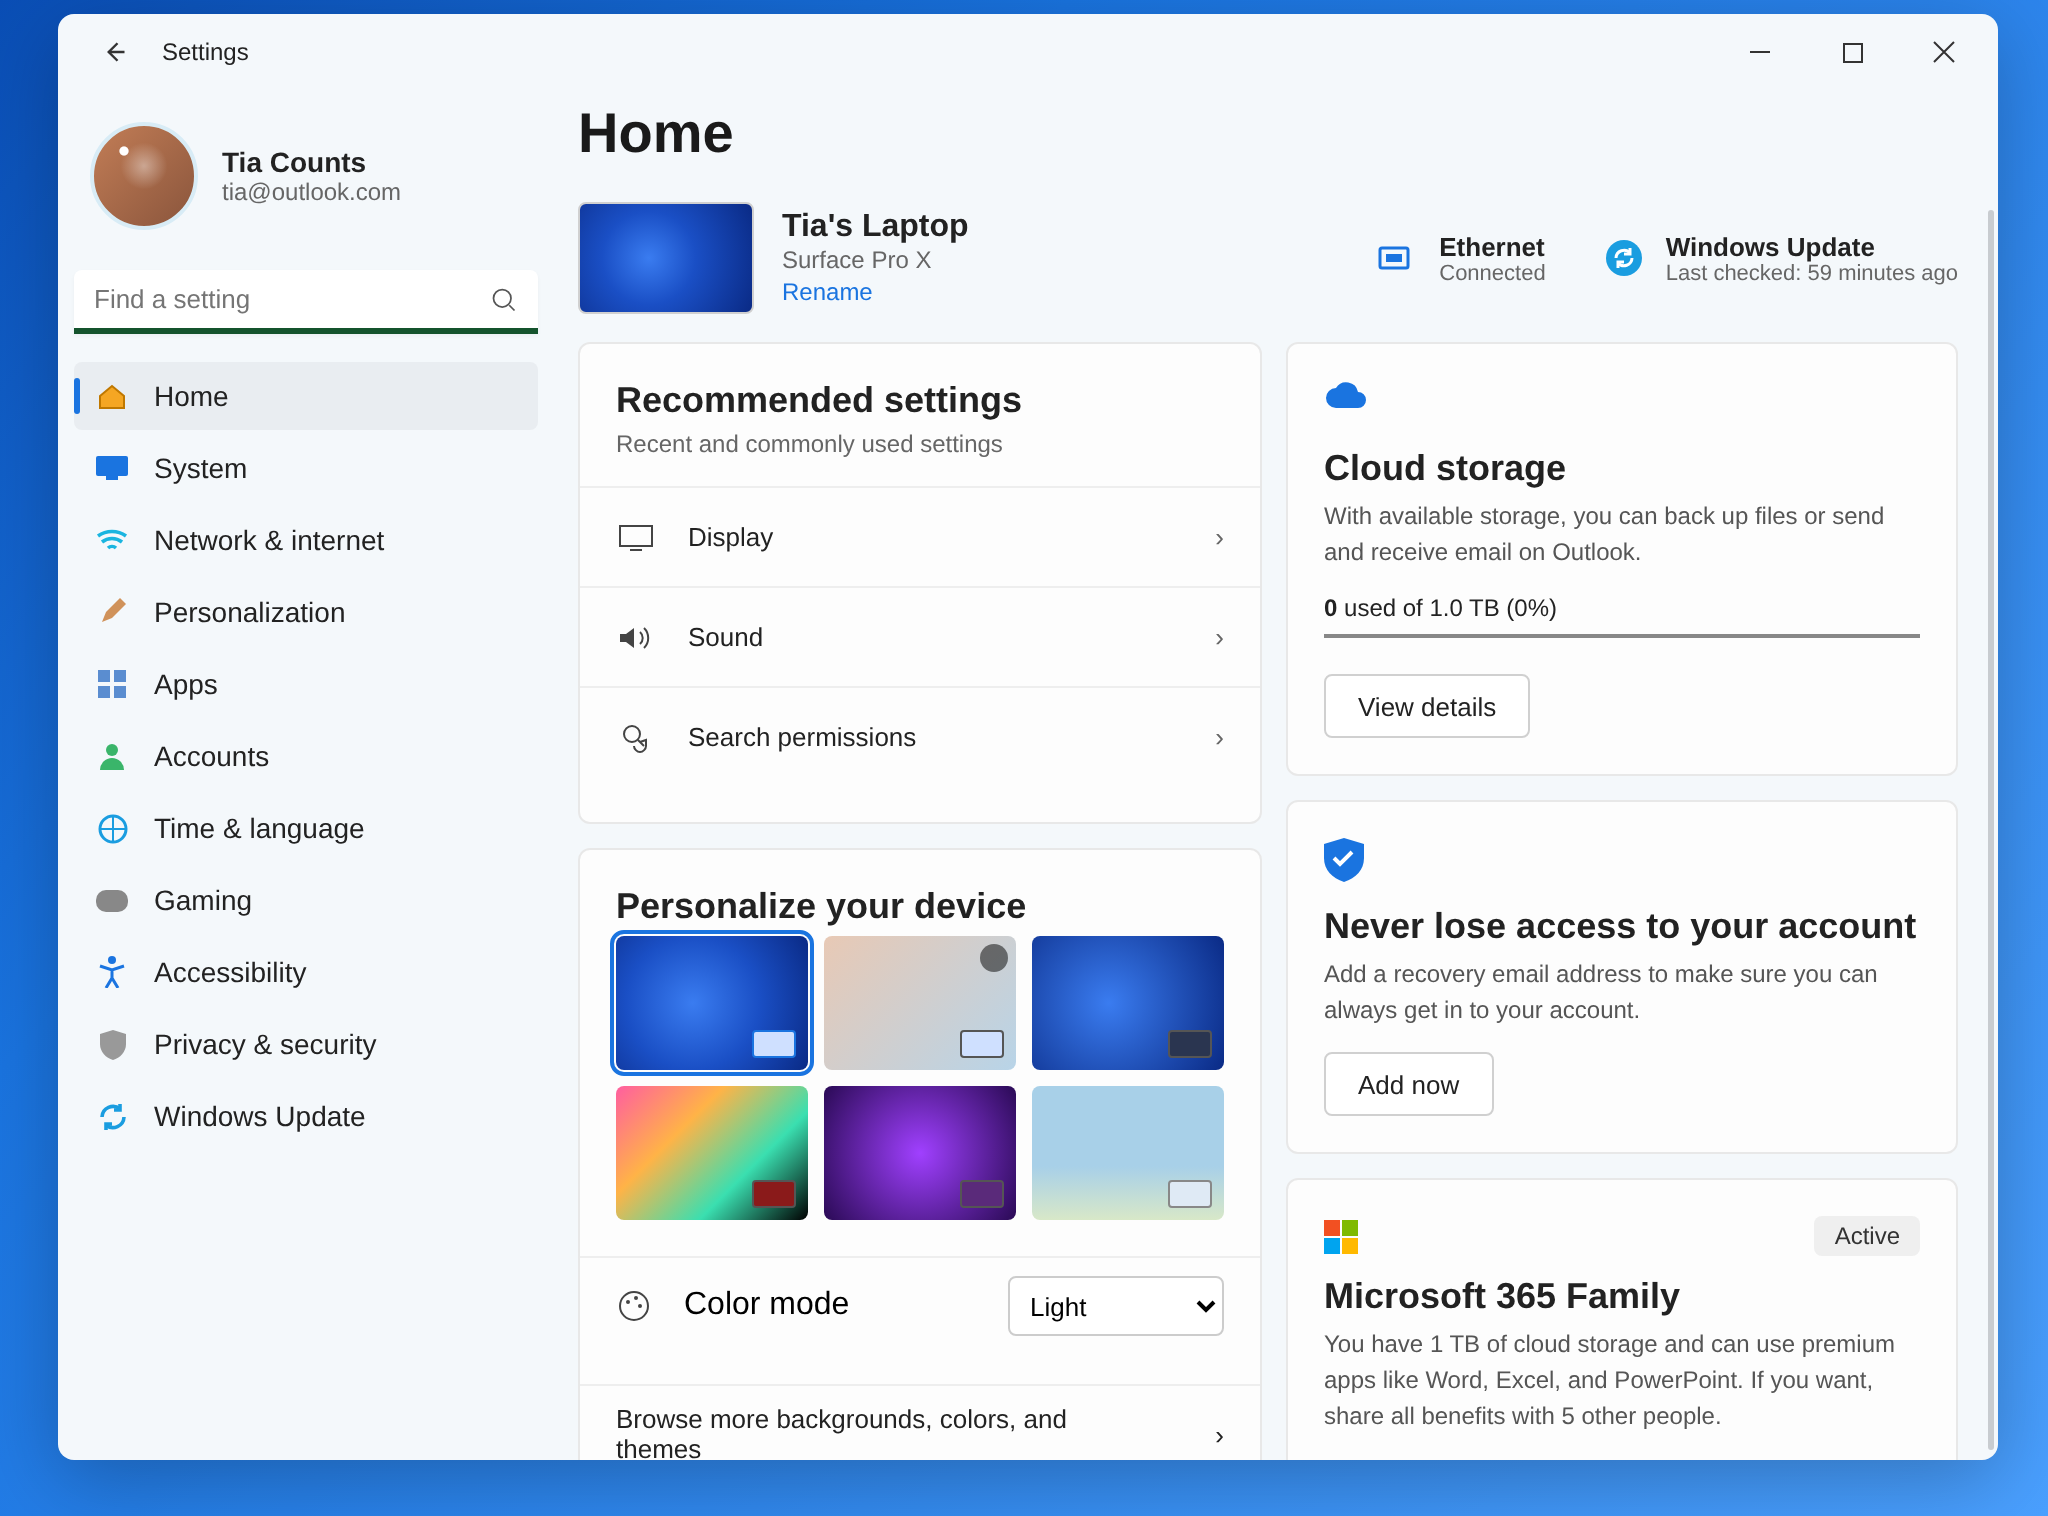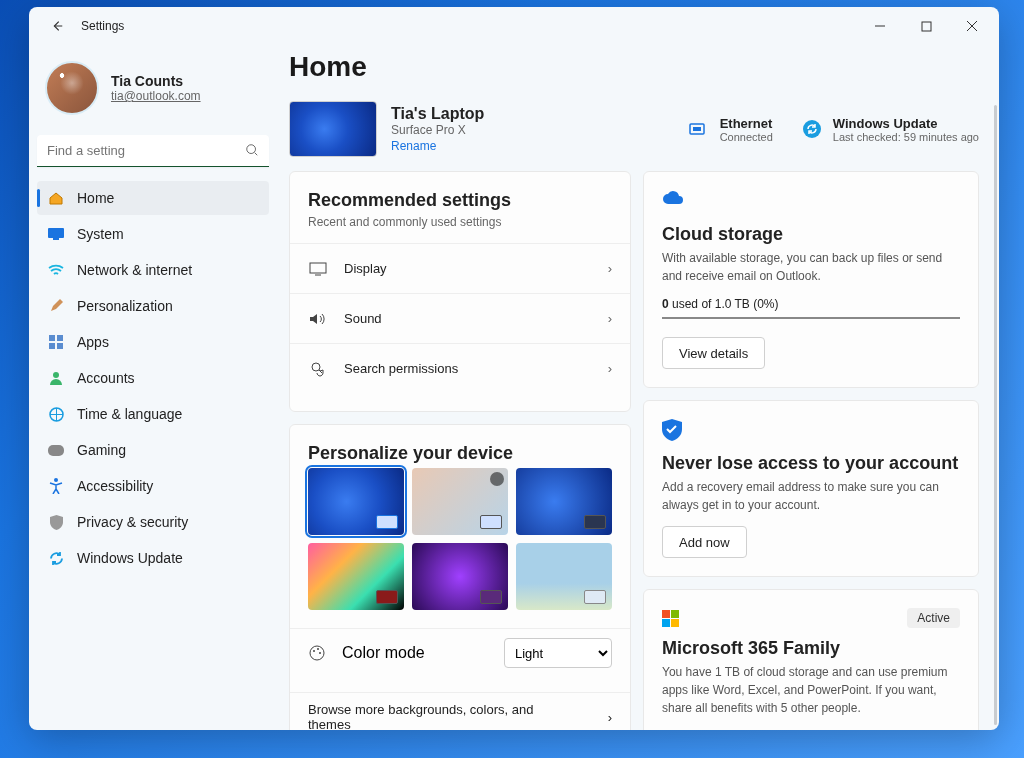--- a/index.html
+++ b/index.html
@@ -9,23 +9,23 @@
     .tb-back { width:32px; height:32px; display:flex; align-items:center; justify-content:center; border-radius:4px; color:#333;}
     .tb-title { font-size:12px; color:#222; margin-left:8px;}
     .tb-spacer { flex:1;}
     .tb-btn { width:46px; height:32px; display:flex; align-items:center; justify-content:center; color:#333;}
     .main { flex:1; display:flex; overflow:hidden;}
     .sidebar { width:248px; padding: 8px 8px 8px 8px; display:flex; flex-direction:column;}
     .profile { display:flex; align-items:center; gap:12px; padding: 8px 8px 16px 8px; }
     .avatar { width: 54px; height: 54px; border-radius:50%; background: radial-gradient(circle at 30% 25%, #fff 0%, #fff 4%, transparent 5%), linear-gradient(135deg,#c27d56,#8a553c); border:2px solid #d8ecf6; position:relative; overflow:hidden;}
     .avatar::after{content:"";position:absolute;inset:0;background: radial-gradient(circle at 50% 40%, rgba(255,255,255,.4) 0%, transparent 30%);}
     .profile-name { font-size:14px; font-weight:600; color:#222;}
-    .profile-email { font-size:12px; color:#666;text-decoration:underline;}
+    .profile-email { font-size:12px; color:#666;}
     .search { margin: 4px 0 14px 0; position:relative; }
-    .search input { width:100%; height:32px; border:none; border-bottom:1px solid #14532d; background:#fff; border-radius:4px 4px 0 0; padding:0 32px 0 10px; font-size:13px; box-shadow: 0 1px 2px rgba(0,0,0,0.04);}
+    .search input { width:100%; height:32px; border:none; border-bottom:3px solid #14532d; background:#fff; border-radius:4px 4px 0 0; padding:0 32px 0 10px; font-size:13px; box-shadow: 0 1px 2px rgba(0,0,0,0.04);}
     .search .sicon{position:absolute; right:10px; top:8px; color:#444;}
     .nav { list-style:none; display:flex; flex-direction:column; gap:2px;}
     .nav li { height:34px; display:flex; align-items:center; gap:12px; padding:0 10px; border-radius:4px; font-size:14px; color:#222; position:relative;}
     .nav li.active { background:#e9edf1;}
     .nav li.active::before { content:""; position:absolute; left:0; top:8px; bottom:8px; width:3px; background:#1a74e0; border-radius:2px;}
     .nav .nicon { width:18px; height:18px; display:flex; align-items:center; justify-content:center;}
     .content { flex:1; padding: 0 20px 0 12px; overflow-y:auto; position:relative;}
     .page-title { font-size:28px; font-weight:600; color:#1a1a1a; padding:6px 0 18px 0;}
     .device-row { display:flex; align-items:center; gap:14px; margin-bottom:14px;}
     .device-thumb { width:88px; height:56px; border-radius:4px; background: radial-gradient(circle at 40% 50%, #3a7cf0 0%, #1a4fc5 40%, #0a2a85 100%); border:1px solid #d0d0d0;}

